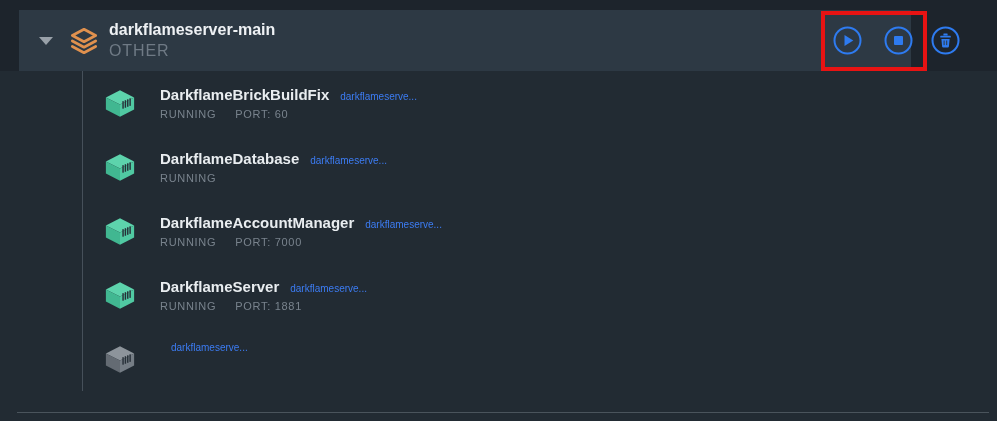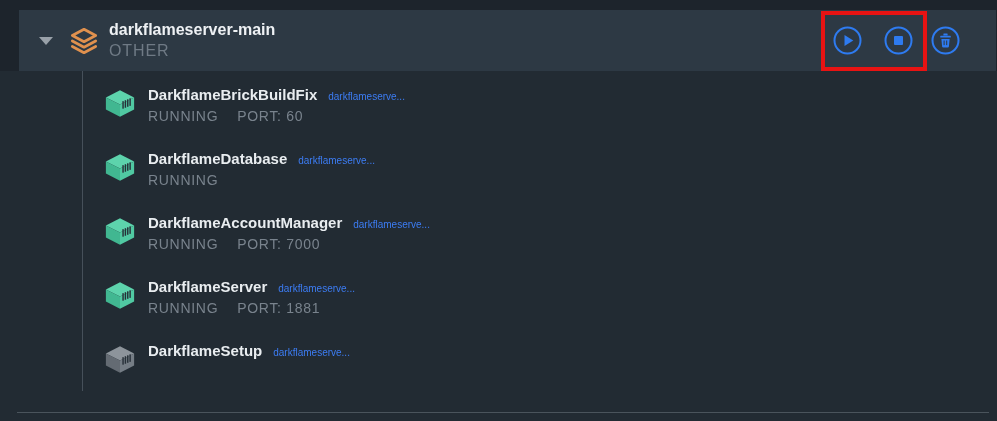--- a/index.html
+++ b/index.html
@@ -20,21 +20,21 @@
   .content {
     position: absolute;
     left: 0; top: 71px;
     width: 997px; height: 350px;
     background: #222b33;
   }
   
   .group-header {
     position: absolute;
     left: 19px; top: 10px;
-    width: 977px; height: 61px;
+    width: 892px; height: 61px;
     background: #2d3944;
     display: flex;
     align-items: center;
   }
   .chevron {
     margin-left: 20px;
     width: 0; height: 0;
     border-left: 7px solid transparent;
     border-right: 7px solid transparent;
     border-top: 8px solid #99a1a9;
@@ -110,39 +110,39 @@
     flex: 0 0 auto;
   }
   .cube svg { display: block; width: 100%; height: 100%; }
   .cube .f-top   { fill: #5dd3ac; }
   .cube .f-left  { fill: #41b791; }
   .cube .f-right { fill: #50c9a2; }
   .cube .stripe  { fill: #273038; }
   .cube.exited .f-top   { fill: #8d949b; }
   .cube.exited .f-left  { fill: #646b73; }
   .cube.exited .f-right { fill: #757d85; }
-  .row-text { margin-left: 12px; margin-top: 4px; }
+  .row-text { margin-left: 24px; margin-top: 4px; }
   .line1 { display: flex; align-items: baseline; }
   .cname {
     font-size: 15px;
     font-weight: 600;
     color: #e9edf0;
     white-space: nowrap;
   }
   .clink {
     margin-left: 11px;
     font-size: 10px;
     color: #3c7cf3;
     text-decoration: none;
     cursor: pointer;
     white-space: nowrap;
   }
   .line2 {
     margin-top: 5px;
-    font-size: 14px;
+    font-size: 11px;
     color: #79838d;
     letter-spacing: 0.7px;
     display: flex;
   }
   .cport { margin-left: 19px; }
   .cport:empty { margin-left: 0; }
   
   .footer-line {
     position: absolute;
     left: 17px; top: 412px;
@@ -304,21 +304,20 @@
           <polygon class="f-left" points="2,8.5 17,16 17,29 2,21.5"></polygon>
           <polygon class="f-right" points="32,8.5 17,16 17,29 32,21.5"></polygon>
           <rect class="stripe" x="19.5" y="12.5" width="1.5" height="8"></rect>
           <rect class="stripe" x="22" y="11.5" width="1.5" height="8"></rect>
           <rect class="stripe" x="24.5" y="10.5" width="1.5" height="8"></rect>
           <rect class="stripe" x="27" y="9.5" width="1.5" height="8"></rect>
         </svg>
       </span>
       <div class="row-text">
         <div class="line1">
-          <span class="cname">DarkflameSetup</span>
           <a class="clink">darkflameserve...</a>
         </div>
       </div>
     </div>
 
   </div>
 
   <div class="footer-line"></div>
 
 </div>

